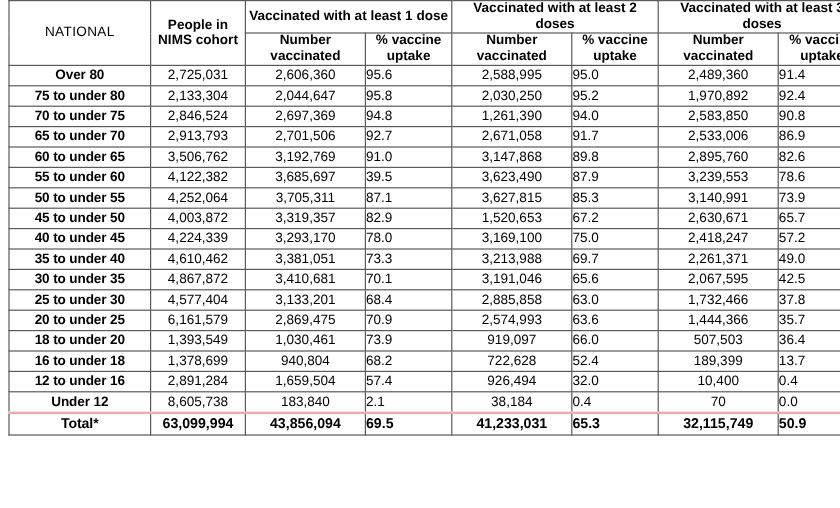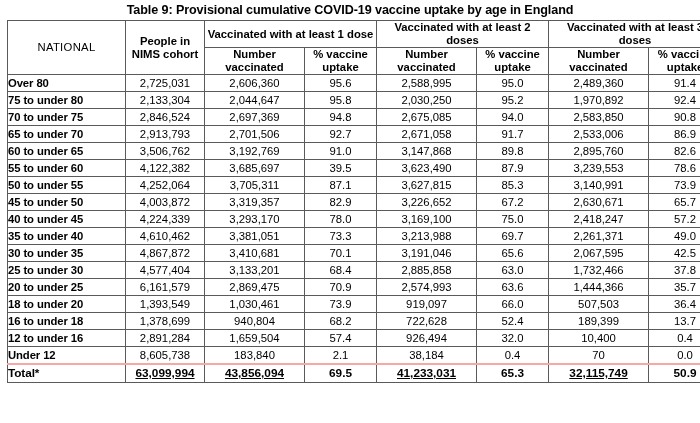--- a/index.html
+++ b/index.html
@@ -76,61 +76,60 @@
   th.hd-pct {
     font-size: 11.2px;
     line-height: 13.5px;
     padding: 2px 1px;
   }
   
   tbody td {
     height: 16px;
   }
   td.age {
-    text-align: left;
+    text-align: center;
     font-weight: bold;
     font-size: 11.5px;
     letter-spacing: -0.1px;
     padding-right: 4px;
   }
   td.num {
     text-align: center;
     font-size: 11.4px;
     padding-right: 2px;
   }
   td.pct {
-    text-align: center;
+    text-align: left;
     font-size: 11.4px;
     padding-right: 1px;
   }
   tr.total-row td {
     font-weight: bold;
     border-top: 2px solid #fca5a5;
     height: 17px;
   }
   tr.total-row td.age { font-size: 11.8px; }
-  tr.total-row td.num { font-size: 11.8px; text-decoration: underline; }
+  tr.total-row td.num { font-size: 11.8px; }
   tr.total-row td.pct { font-size: 11.8px; }
 
   
   col.c-age  { width: 118px; }
   col.c-nims { width: 79px; }
   col.c-n1   { width: 100px; }
   col.c-p1   { width: 72px; }
   col.c-n2   { width: 100px; }
   col.c-p2   { width: 72px; }
   col.c-n3   { width: 100px; }
   col.c-p3   { width: 73px; }
 </style>
 </head>
 <body>
 
 <div id="page">
 
-  <div class="table-title">Table 9: Provisional cumulative COVID-19 vaccine uptake by age in England</div>
 
   <div class="table-wrap">
     <table class="uptake">
       <colgroup>
         <col class="c-age">
           <col class="c-nims">
         <col class="c-n1">
           <col class="c-p1">
         <col class="c-n2">
           <col class="c-p2">
@@ -173,21 +172,21 @@
             <td class="num">2,030,250</td>
             <td class="pct">95.2</td>
             <td class="num">1,970,892</td>
             <td class="pct">92.4</td>
           </tr>
           <tr>
             <td class="age">70 to under 75</td>
             <td class="num">2,846,524</td>
             <td class="num">2,697,369</td>
             <td class="pct">94.8</td>
-            <td class="num">2,675,085</td>
+            <td class="num">1,261,390</td>
             <td class="pct">94.0</td>
             <td class="num">2,583,850</td>
             <td class="pct">90.8</td>
           </tr>
           <tr>
             <td class="age">65 to under 70</td>
             <td class="num">2,913,793</td>
             <td class="num">2,701,506</td>
             <td class="pct">92.7</td>
             <td class="num">2,671,058</td>
@@ -223,21 +222,21 @@
             <td class="num">3,627,815</td>
             <td class="pct">85.3</td>
             <td class="num">3,140,991</td>
             <td class="pct">73.9</td>
           </tr>
           <tr>
             <td class="age">45 to under 50</td>
             <td class="num">4,003,872</td>
             <td class="num">3,319,357</td>
             <td class="pct">82.9</td>
-            <td class="num">3,226,652</td>
+            <td class="num">1,520,653</td>
             <td class="pct">67.2</td>
             <td class="num">2,630,671</td>
             <td class="pct">65.7</td>
           </tr>
           <tr>
             <td class="age">40 to under 45</td>
             <td class="num">4,224,339</td>
             <td class="num">3,293,170</td>
             <td class="pct">78.0</td>
             <td class="num">3,169,100</td>

